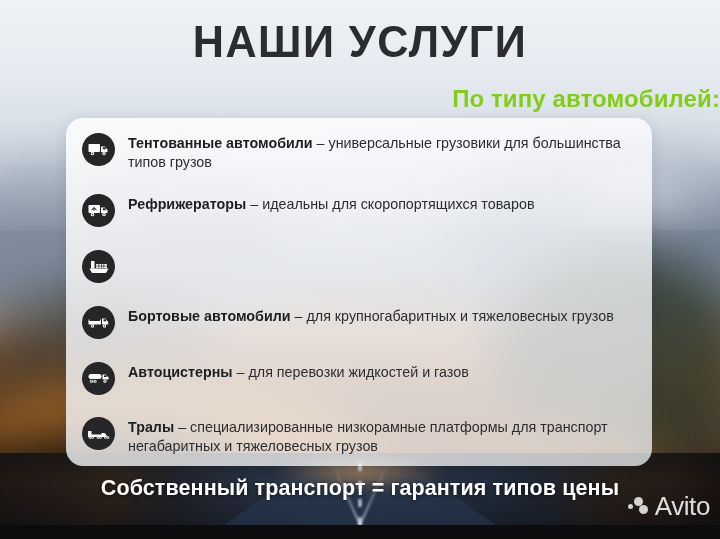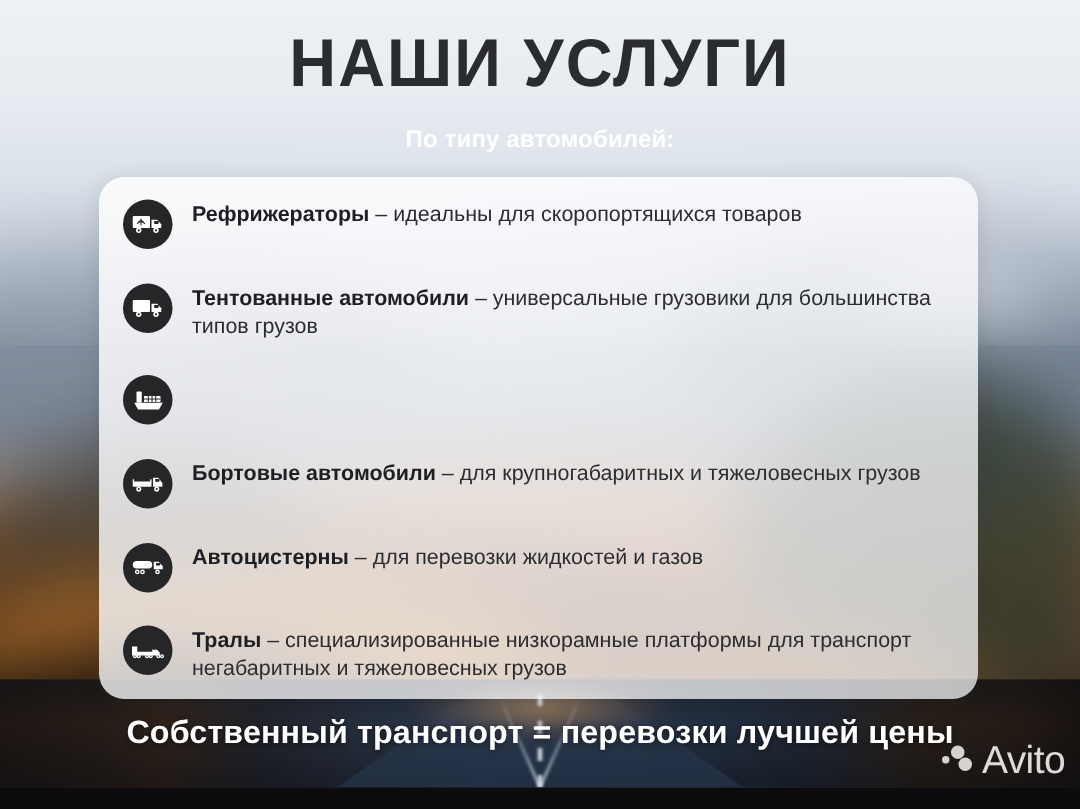--- a/index.html
+++ b/index.html
@@ -127,24 +127,24 @@
     text-align:center;
     font-size:45px;
     font-weight:bold;
     letter-spacing:1.5px;
     color:#2b2c30;
     line-height:1.05;
     transform:scaleX(0.96);
   }
   .subtitle {
     position:absolute; left:0; right:0; top:85px;
-    text-align:center;
-    font-size:16px;
+    text-align:right;
+    font-size:24px;
     font-weight:bold;
-    color:#ffffff;
+    color:#84cc16;
     letter-spacing:0.1px;
   }
 
   
   .card {
     position:absolute;
     left:66px; top:118px;
     width:586px; height:348px;
     background:linear-gradient(160deg, rgba(255,255,255,0.86) 0%, rgba(252,252,254,0.80) 45%, rgba(246,247,250,0.74) 100%);
     border-radius:17px;
@@ -226,20 +226,37 @@
     <div class="road-glow"></div>
     <div class="road-line left"></div>
     <div class="road-line right"></div>
     <div class="road-line center"></div>
   </div>
 
   <div class="title">НАШИ УСЛУГИ</div>
   <div class="subtitle">По типу автомобилей:</div>
 
   <div class="card">
+
+    <div class="row">
+      <span class="icon-badge">
+        <svg width="21" height="15" viewBox="0 0 42 30" fill="#ffffff">
+          <rect x="1" y="4" width="23" height="16" rx="1.5"></rect>
+          <path d="M26 9h7.5l5.5 6v5H26z"></path>
+          <rect x="29.5" y="10.5" width="6" height="4" rx="0.8" fill="#262629"></rect>
+          <circle cx="9" cy="23" r="3.6"></circle>
+            <circle cx="9" cy="23" r="1.5" fill="#262629"></circle>
+          <circle cx="32" cy="23" r="3.6"></circle>
+            <circle cx="32" cy="23" r="1.5" fill="#262629"></circle>
+        </svg>
+      </span>
+      <div class="row-text">
+        <span class="lead">Тентованные автомобили</span><span> – универсальные грузовики для большинства типов грузов</span>
+      </div>
+    </div>
 
     <div class="row">
       <span class="icon-badge">
         <svg width="21" height="15" viewBox="0 0 42 30" fill="#ffffff">
           <rect x="1" y="4" width="23" height="16" rx="1.5"></rect>
           <g fill="#262629">
             <rect x="11.3" y="7.5" width="1.4" height="9"></rect>
             <rect x="8" y="11.3" width="8" height="1.4"></rect>
             <rect x="8.6" y="8.4" width="1.4" height="7.2" transform="rotate(45 9.3 12)"></rect>
             <rect x="14" y="8.4" width="1.4" height="7.2" transform="rotate(-45 14.7 12)"></rect>
@@ -247,37 +264,20 @@
           <path d="M26 9h7.5l5.5 6v5H26z"></path>
           <rect x="29.5" y="10.5" width="6" height="4" rx="0.8" fill="#262629"></rect>
           <circle cx="9" cy="23" r="3.6"></circle>
             <circle cx="9" cy="23" r="1.5" fill="#262629"></circle>
           <circle cx="32" cy="23" r="3.6"></circle>
             <circle cx="32" cy="23" r="1.5" fill="#262629"></circle>
         </svg>
       </span>
       <div class="row-text">
         <span class="lead">Рефрижераторы</span><span> – идеальны для скоропортящихся товаров</span>
-      </div>
-    </div>
-
-    <div class="row">
-      <span class="icon-badge">
-        <svg width="21" height="15" viewBox="0 0 42 30" fill="#ffffff">
-          <rect x="1" y="4" width="23" height="16" rx="1.5"></rect>
-          <path d="M26 9h7.5l5.5 6v5H26z"></path>
-          <rect x="29.5" y="10.5" width="6" height="4" rx="0.8" fill="#262629"></rect>
-          <circle cx="9" cy="23" r="3.6"></circle>
-            <circle cx="9" cy="23" r="1.5" fill="#262629"></circle>
-          <circle cx="32" cy="23" r="3.6"></circle>
-            <circle cx="32" cy="23" r="1.5" fill="#262629"></circle>
-        </svg>
-      </span>
-      <div class="row-text">
-        <span class="lead">Тентованные автомобили</span><span> – универсальные грузовики для большинства типов грузов</span>
       </div>
     </div>
 
     <div class="row">
       <span class="icon-badge">
         <svg width="22" height="16" viewBox="0 0 44 32" fill="#ffffff">
           <path d="M3 19h38l-5 9H8z"></path>
           <rect x="6" y="4" width="7" height="15" rx="1"></rect>
           <rect x="16" y="10" width="22" height="8" rx="0.8"></rect>
           <g fill="#262629">
@@ -349,21 +349,21 @@
           </g>
         </svg>
       </span>
       <div class="row-text">
         <span class="lead">Тралы</span><span> – специализированные низкорамные платформы для транспорт негабаритных и тяжеловесных грузов</span>
       </div>
     </div>
 
   </div>
 
-  <div class="tagline">Собственный транспорт = перевозки лучшей цены</div>
+  <div class="tagline">Собственный транспорт = гарантия типов цены</div>
 
   <div class="watermark">
     <span class="wm-dots">
       <i class="wm-d1"></i>
         <i class="wm-d2"></i>
         <i class="wm-d3"></i>
     </span>
     <span class="wm-text">Avito</span>
   </div>
 

